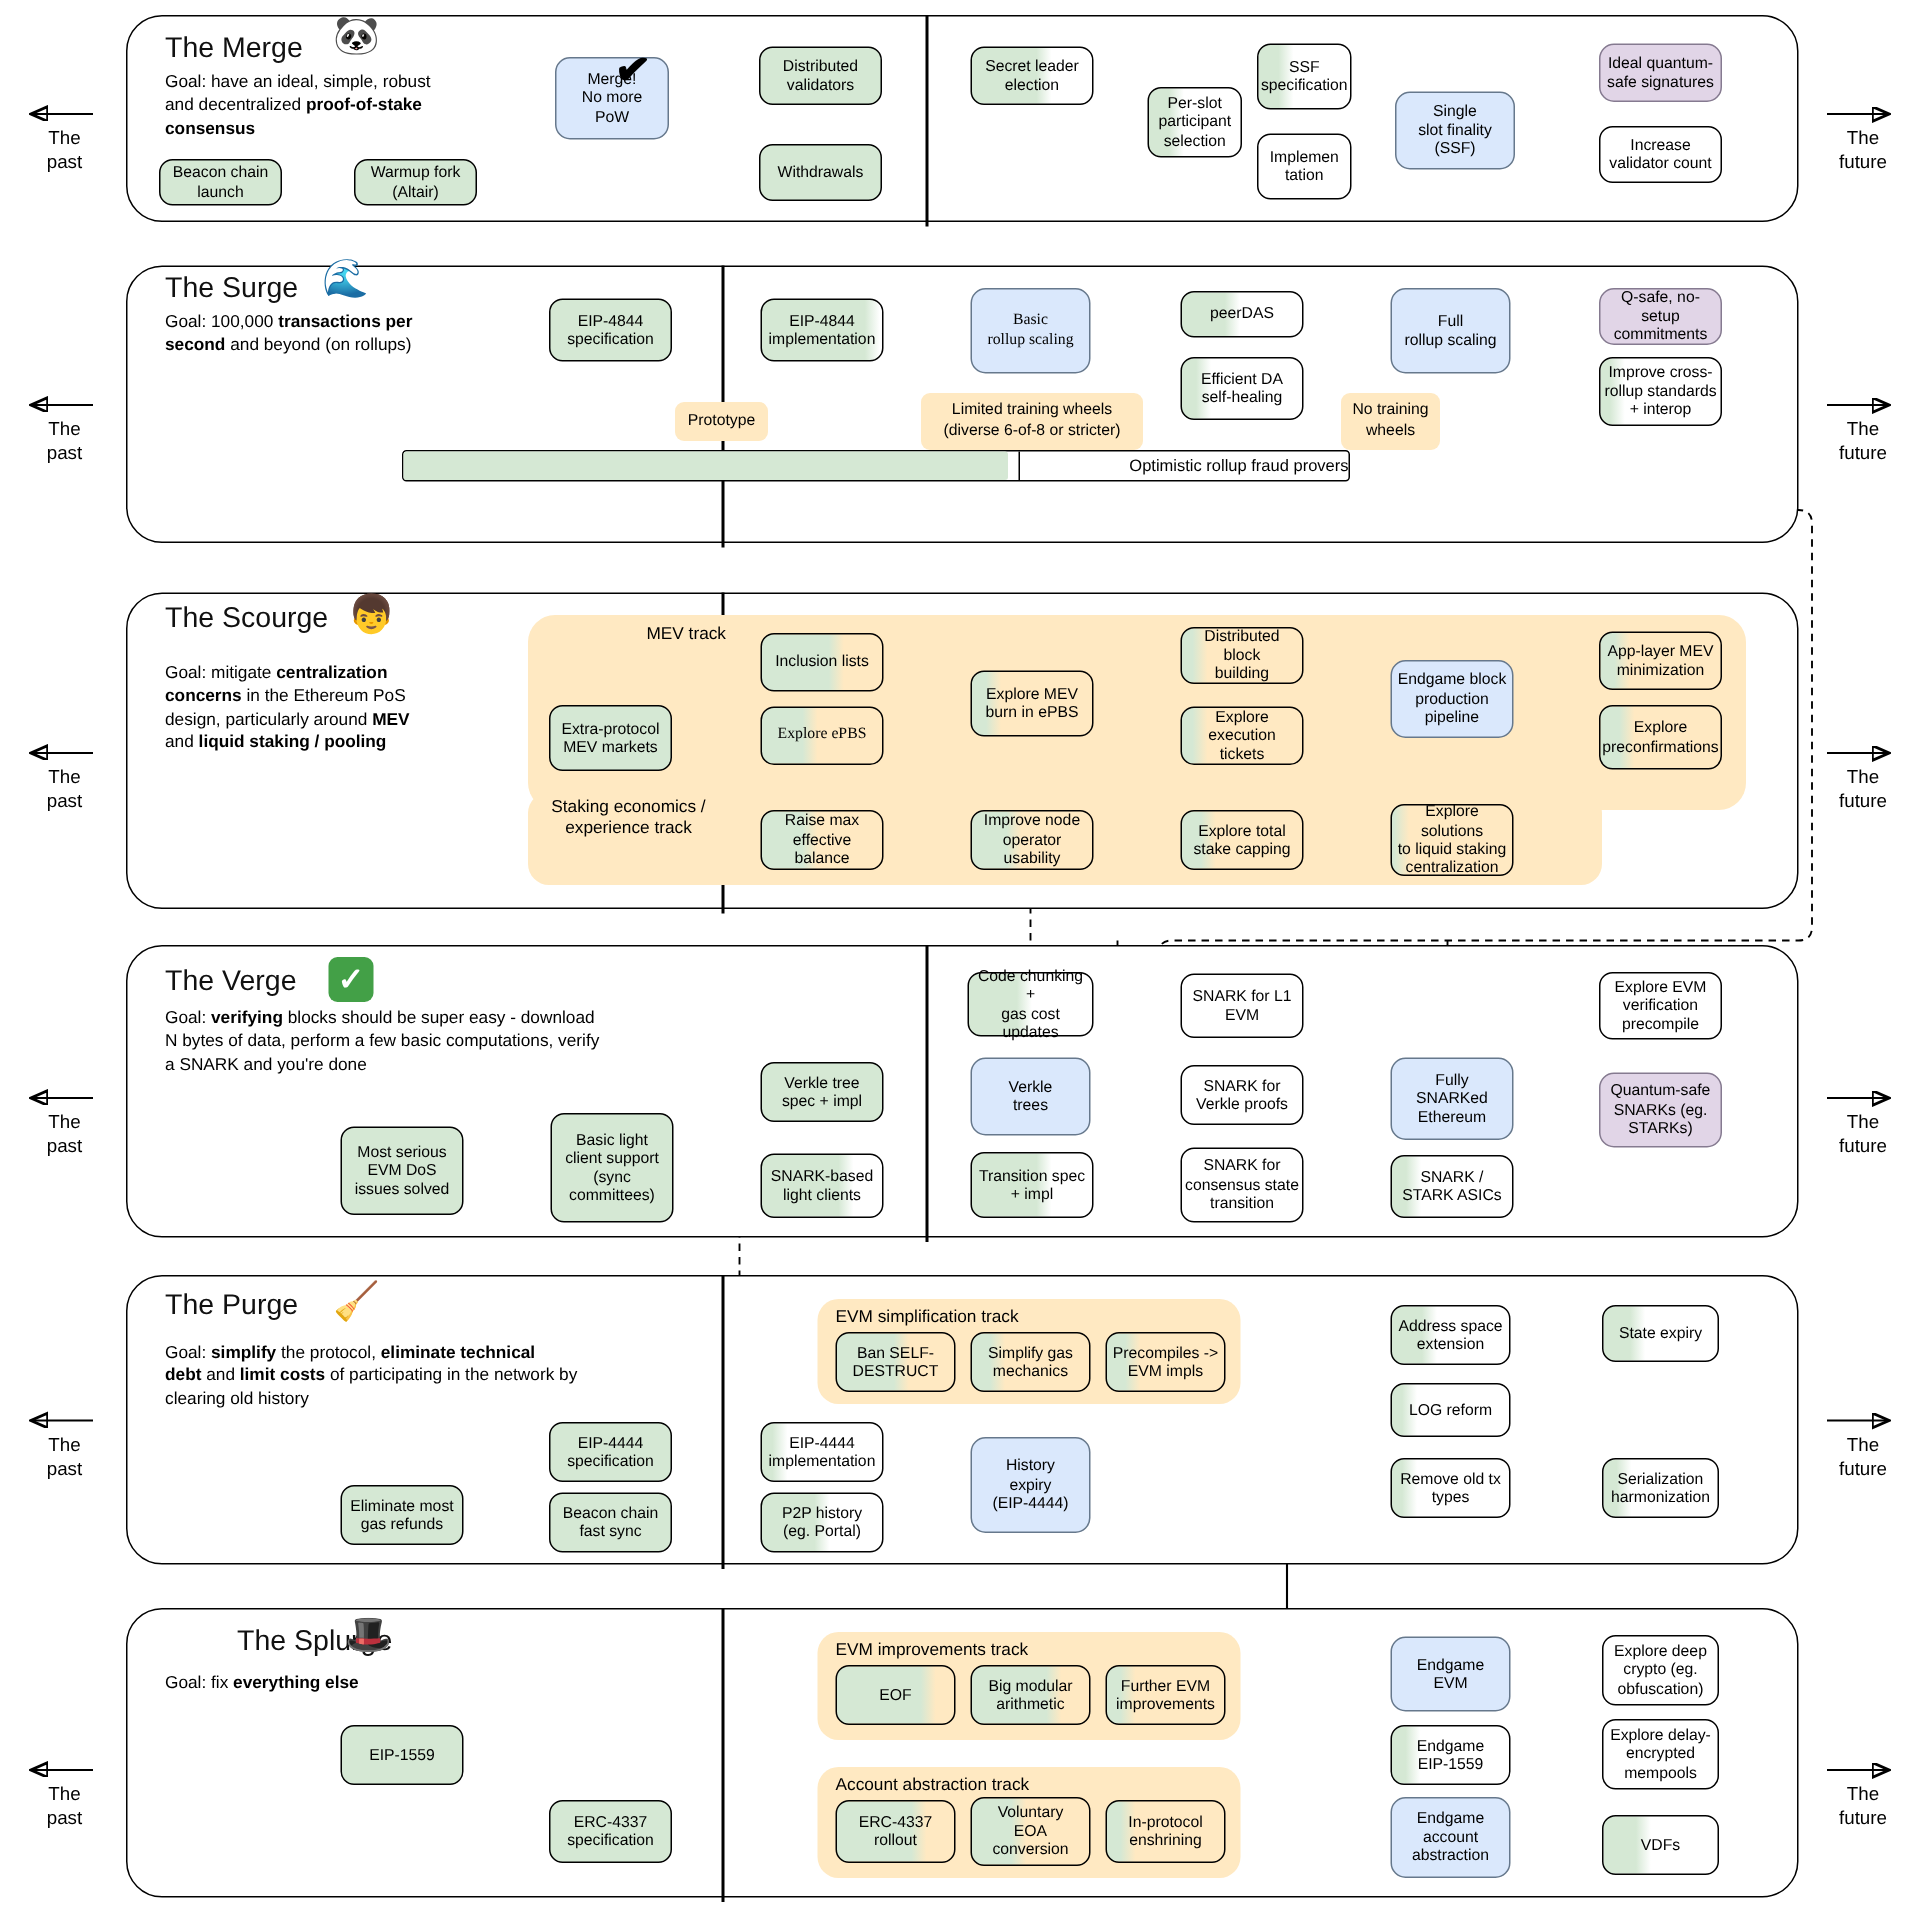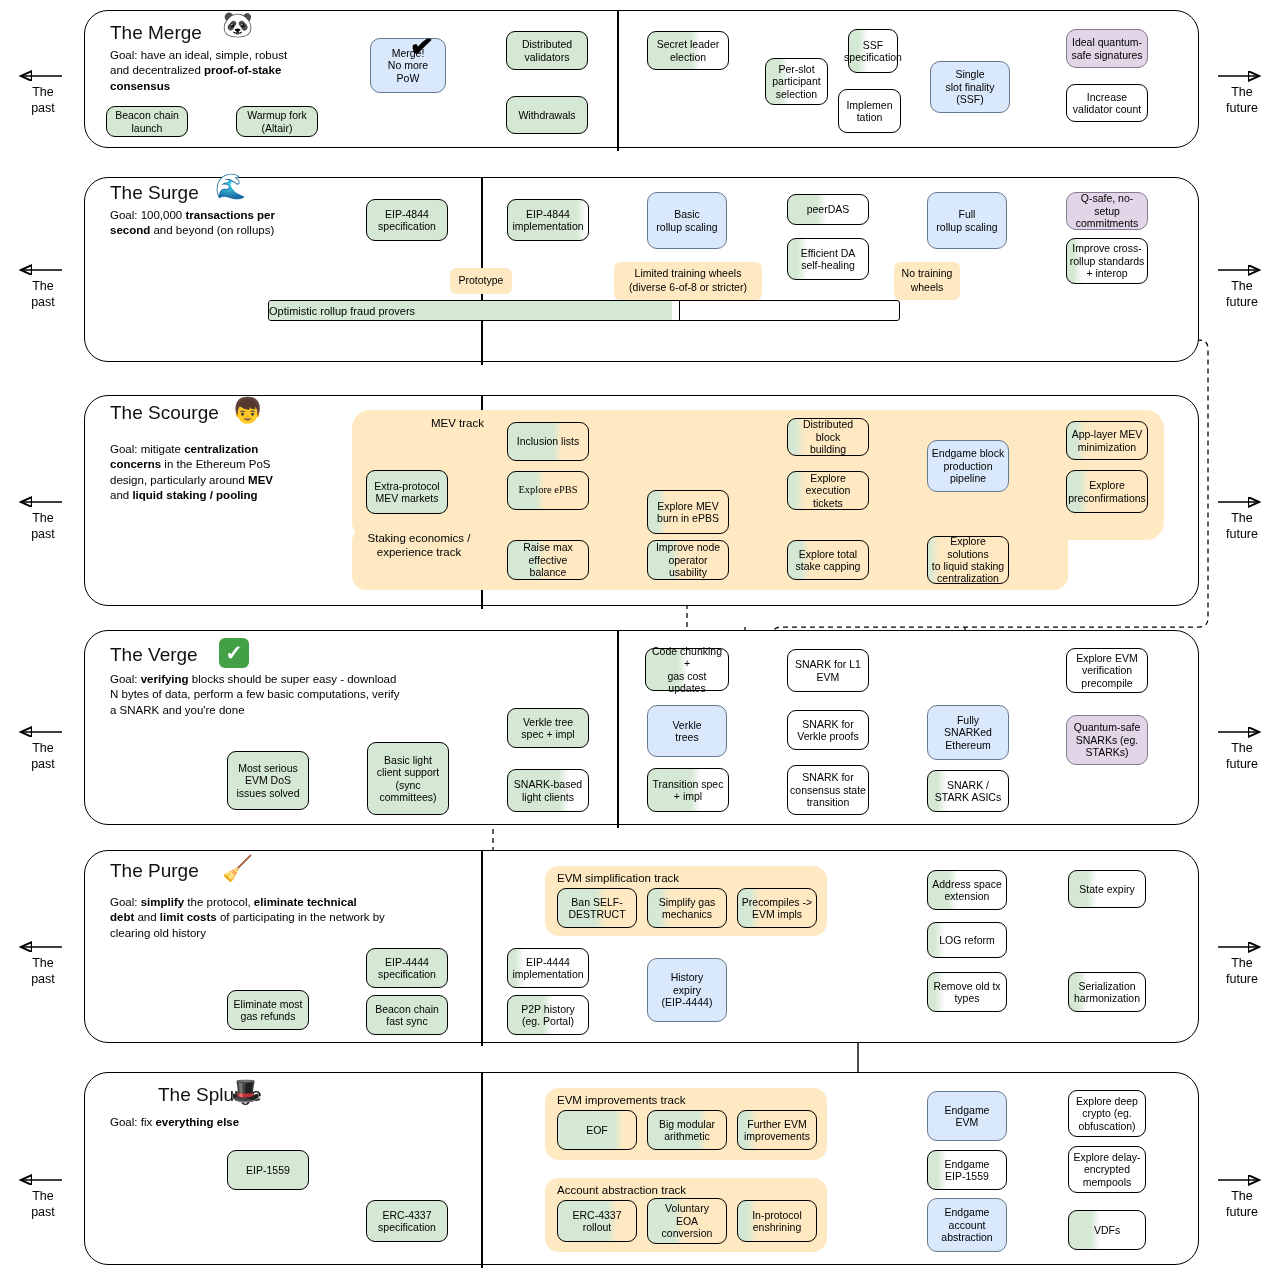--- a/index.html
+++ b/index.html
@@ -12,21 +12,21 @@
   .goal{position:absolute;font-size:11.5px;line-height:1.34;white-space:pre-line}
   .goal b{font-weight:bold}
   .track{position:absolute;background:#ffe9c2;border-radius:16px}
   .track-label{position:absolute;font-size:11.5px;white-space:pre-line;line-height:1.25}
   .node{position:absolute;border:1px solid #000;border-radius:9px;display:flex;align-items:center;justify-content:center;
         text-align:center;font-size:10.5px;line-height:1.18;white-space:pre-line;padding:2px;box-sizing:border-box}
   .node.blue{background:#dae8fc;border-color:#66788c;border-radius:10px}
   .node.purple{background:#e1d5e7;border-color:#857a90;border-radius:10px}
   .chip{position:absolute;background:#ffe9c2;border-radius:6px;font-size:10.5px;line-height:1.3;white-space:pre-line;
         display:flex;align-items:center;justify-content:center;text-align:center}
-  .bar{position:absolute;border:1px solid #000;border-radius:3px;display:flex;align-items:center;justify-content:flex-start;
+  .bar{position:absolute;border:1px solid #000;border-radius:3px;display:flex;align-items:center;justify-content:flex-end;
        font-size:11px;background:#fff;box-sizing:border-box}
   .bar-fill{position:absolute;top:0;bottom:0;left:0;border-radius:2px;background:#d5e8d4}
   .bar-div{position:absolute;top:0;bottom:0;width:1.2px;background:#000}
   .bar-label{position:relative;z-index:2}
   .edge-text{position:absolute;font-size:12.5px;text-align:center;white-space:pre-line;line-height:1.3}
   .check-overlay{position:absolute;font-size:28px;font-weight:bold;transform:rotate(6deg);z-index:5}
   .verge-check{position:absolute;width:30px;height:30px;background:#43a047;border-radius:6px;color:#fff;
                font-size:21px;font-weight:bold;display:flex;align-items:center;justify-content:center}
   svg#connectors{position:absolute;left:0;top:0;pointer-events:none}
   svg#connectors path{fill:none;stroke:#000;stroke-width:1.4px}
@@ -126,21 +126,21 @@
 No more
 PoW</div>
     <div class="node" data-name="box-distributed-validators" style="left: 506px; top: 31px; width: 82px; height: 39px; background: rgb(213, 232, 212);">Distributed
 validators</div>
     <div class="node" data-name="box-withdrawals" style="left: 506px; top: 80px; width: 82px; height: 38px; background: rgb(213, 232, 212); margin-top: 16px;">Withdrawals</div>
     <div class="node" data-name="box-secret-leader-election" style="left: 647px; top: 31px; width: 82px; height: 39px; background: linear-gradient(90deg, rgb(213, 232, 212) 0px, rgb(213, 232, 212) calc(60% - 5px), rgba(213, 232, 212, 0) calc(60% + 5px));">Secret leader
 election</div>
     <div class="node" data-name="box-per-slot-participant-selection" style="left: 765px; top: 58px; width: 63px; height: 47px; background: linear-gradient(90deg, rgb(213, 232, 212) 0px, rgb(213, 232, 212) calc(30% - 5px), rgba(213, 232, 212, 0) calc(30% + 5px));">Per-slot
 participant
 selection</div>
-    <div class="node" data-name="box-ssf-specification" style="left: 838px; top: 29px; width: 50px; height: 44px; background: linear-gradient(90deg, rgb(213, 232, 212) 0px, rgb(213, 232, 212) calc(30% - 5px), rgba(213, 232, 212, 0) calc(30% + 5px)); margin-left: 10px;">SSF
+    <div class="node" data-name="box-ssf-specification" style="left: 838px; top: 29px; width: 63px; height: 44px; background: linear-gradient(90deg, rgb(213, 232, 212) 0px, rgb(213, 232, 212) calc(30% - 5px), rgba(213, 232, 212, 0) calc(30% + 5px));">SSF
 specification</div>
     <div class="node" data-name="box-implemen-tation" style="left: 838px; top: 89px; width: 63px; height: 44px;">Implemen
 tation</div>
     <div class="node blue" data-name="box-single-slot-finality-ssf" style="left: 930px; top: 61px; width: 80px; height: 52px; background: rgb(218, 232, 252);">Single
 slot finality
 (SSF)</div>
     <div class="node purple" data-name="box-ideal-quantum-safe-signatures" style="left: 1066px; top: 29px; width: 82px; height: 39px; background: rgb(225, 213, 231);">Ideal quantum-
 safe signatures</div>
     <div class="node" data-name="box-increase-validator-count" style="left: 1066px; top: 84px; width: 82px; height: 38px;">Increase
 validator count</div>
@@ -148,21 +148,21 @@
     <div class="section" data-name="section-frame-surge" style="left: 84px; top: 177px; width: 1115px; height: 185px;"></div>
     <div class="divider" data-name="section-divider-surge" style="left: 481px; top: 177px; height: 188px;"></div>
     <div class="sec-title" data-name="section-title-surge" style="left: 110px; top: 182px;">The Surge</div>
     <div class="sec-icon" data-name="section-icon-surge" style="left: 215px; top: 174px;">🌊</div>
     <div class="goal" data-name="section-goal-surge" style="left: 110px; top: 208px; width: 235px;"><span>Goal: 100,000 </span><b>transactions per
 second</b><span> and beyond (on rollups)</span></div>
     <div class="node" data-name="box-eip-4844-specification" style="left: 366px; top: 199px; width: 82px; height: 42px; background: rgb(213, 232, 212);">EIP-4844
 specification</div>
     <div class="node" data-name="box-eip-4844-implementation" style="left: 507px; top: 199px; width: 82px; height: 42px; background: linear-gradient(90deg, rgb(213, 232, 212) 0px, rgb(213, 232, 212) calc(92% - 5px), rgba(213, 232, 212, 0) calc(92% + 5px));">EIP-4844
 implementation</div>
-    <div class="node blue" data-name="box-basic-rollup-scaling" style="left: 647px; top: 192px; width: 80px; height: 57px; background: rgb(218, 232, 252);">Basic
+    <div class="node blue" data-name="box-basic-rollup-scaling" style="left: 647px; top: 192px; width: 80px; height: 57px; background: rgb(218, 232, 252); font-family: Liberation Serif, serif;">Basic
 rollup scaling</div>
     <div class="node" data-name="box-peerdas" style="left: 787px; top: 194px; width: 82px; height: 31px; background: linear-gradient(90deg, rgb(213, 232, 212) 0px, rgb(213, 232, 212) calc(42% - 5px), rgba(213, 232, 212, 0) calc(42% + 5px));">peerDAS</div>
     <div class="node" data-name="box-efficient-da-self-healing" style="left: 787px; top: 238px; width: 82px; height: 42px; background: linear-gradient(90deg, rgb(213, 232, 212) 0px, rgb(213, 232, 212) calc(18% - 5px), rgba(213, 232, 212, 0) calc(18% + 5px));">Efficient DA
 self-healing</div>
     <div class="node blue" data-name="box-full-rollup-scaling" style="left: 927px; top: 192px; width: 80px; height: 57px; background: rgb(218, 232, 252);">Full
 rollup scaling</div>
     <div class="node purple" data-name="box-q-safe-no-setup-commitments" style="left: 1066px; top: 192px; width: 82px; height: 38px; background: rgb(225, 213, 231);">Q-safe, no-setup
 commitments</div>
     <div class="node" data-name="box-improve-cross-rollup-standards-int" style="left: 1066px; top: 238px; width: 82px; height: 46px; background: linear-gradient(90deg, rgb(213, 232, 212) 0px, rgb(213, 232, 212) calc(14% - 5px), rgba(213, 232, 212, 0) calc(14% + 5px));">Improve cross-
 rollup standards
@@ -186,21 +186,21 @@
 and </span><b>liquid staking / pooling</b></div>
     <div class="track" data-name="track-mev-track" style="left: 352px; top: 410px; width: 812px; height: 130px; border-radius: 18px; background: rgb(255, 233, 194);"></div>
     <div class="track-label" data-name="track-label-mev-track" style="left: 364px; top: 416px; width: 120px; text-align: right;">MEV track</div>
     <div class="track" data-name="track-staking-economics-experience-track" style="left: 352px; top: 528px; width: 716px; height: 62px; border-radius: 14px; background: rgb(255, 233, 194);"></div>
     <div class="track-label" data-name="track-label-staking-economics-experience-track" style="left: 352px; top: 531px; width: 134px; text-align: center;">Staking economics /
 experience track</div>
     <div class="node" data-name="box-inclusion-lists" style="left: 507px; top: 422px; width: 82px; height: 39px; background: linear-gradient(90deg, rgb(213, 232, 212) 0px, rgb(213, 232, 212) calc(62% - 5px), rgba(213, 232, 212, 0) calc(62% + 5px));">Inclusion lists</div>
     <div class="node" data-name="box-extra-protocol-mev-markets" style="left: 366px; top: 470px; width: 82px; height: 44px; background: rgb(213, 232, 212);">Extra-protocol
 MEV markets</div>
     <div class="node" data-name="box-explore-epbs" style="left: 507px; top: 471px; width: 82px; height: 39px; background: linear-gradient(90deg, rgb(213, 232, 212) 0px, rgb(213, 232, 212) calc(40% - 5px), rgba(213, 232, 212, 0) calc(40% + 5px)); font-family: Liberation Serif, serif;">Explore ePBS</div>
-    <div class="node" data-name="box-explore-mev-burn-in-epbs" style="left: 647px; top: 490px; width: 82px; height: 44px; background: linear-gradient(90deg, rgb(213, 232, 212) 0px, rgb(213, 232, 212) calc(18% - 5px), rgba(213, 232, 212, 0) calc(18% + 5px));">Explore MEV
+    <div class="node" data-name="box-explore-mev-burn-in-epbs" style="left: 647px; top: 447px; width: 82px; height: 44px; background: linear-gradient(90deg, rgb(213, 232, 212) 0px, rgb(213, 232, 212) calc(18% - 5px), rgba(213, 232, 212, 0) calc(18% + 5px));">Explore MEV
 burn in ePBS</div>
     <div class="node" data-name="box-distributed-block-building" style="left: 787px; top: 418px; width: 82px; height: 38px; background: linear-gradient(90deg, rgb(213, 232, 212) 0px, rgb(213, 232, 212) calc(15% - 5px), rgba(213, 232, 212, 0) calc(15% + 5px));">Distributed block
 building</div>
     <div class="node" data-name="box-explore-execution-tickets" style="left: 787px; top: 471px; width: 82px; height: 39px; background: linear-gradient(90deg, rgb(213, 232, 212) 0px, rgb(213, 232, 212) calc(15% - 5px), rgba(213, 232, 212, 0) calc(15% + 5px));">Explore
 execution tickets</div>
     <div class="node blue" data-name="box-endgame-block-production-pipeline" style="left: 927px; top: 440px; width: 82px; height: 52px; background: rgb(218, 232, 252);">Endgame block
 production
 pipeline</div>
     <div class="node" data-name="box-app-layer-mev-minimization" style="left: 1066px; top: 421px; width: 82px; height: 39px; background: linear-gradient(90deg, rgb(213, 232, 212) 0px, rgb(213, 232, 212) calc(18% - 5px), rgba(213, 232, 212, 0) calc(18% + 5px));">App-layer MEV
 minimization</div>

